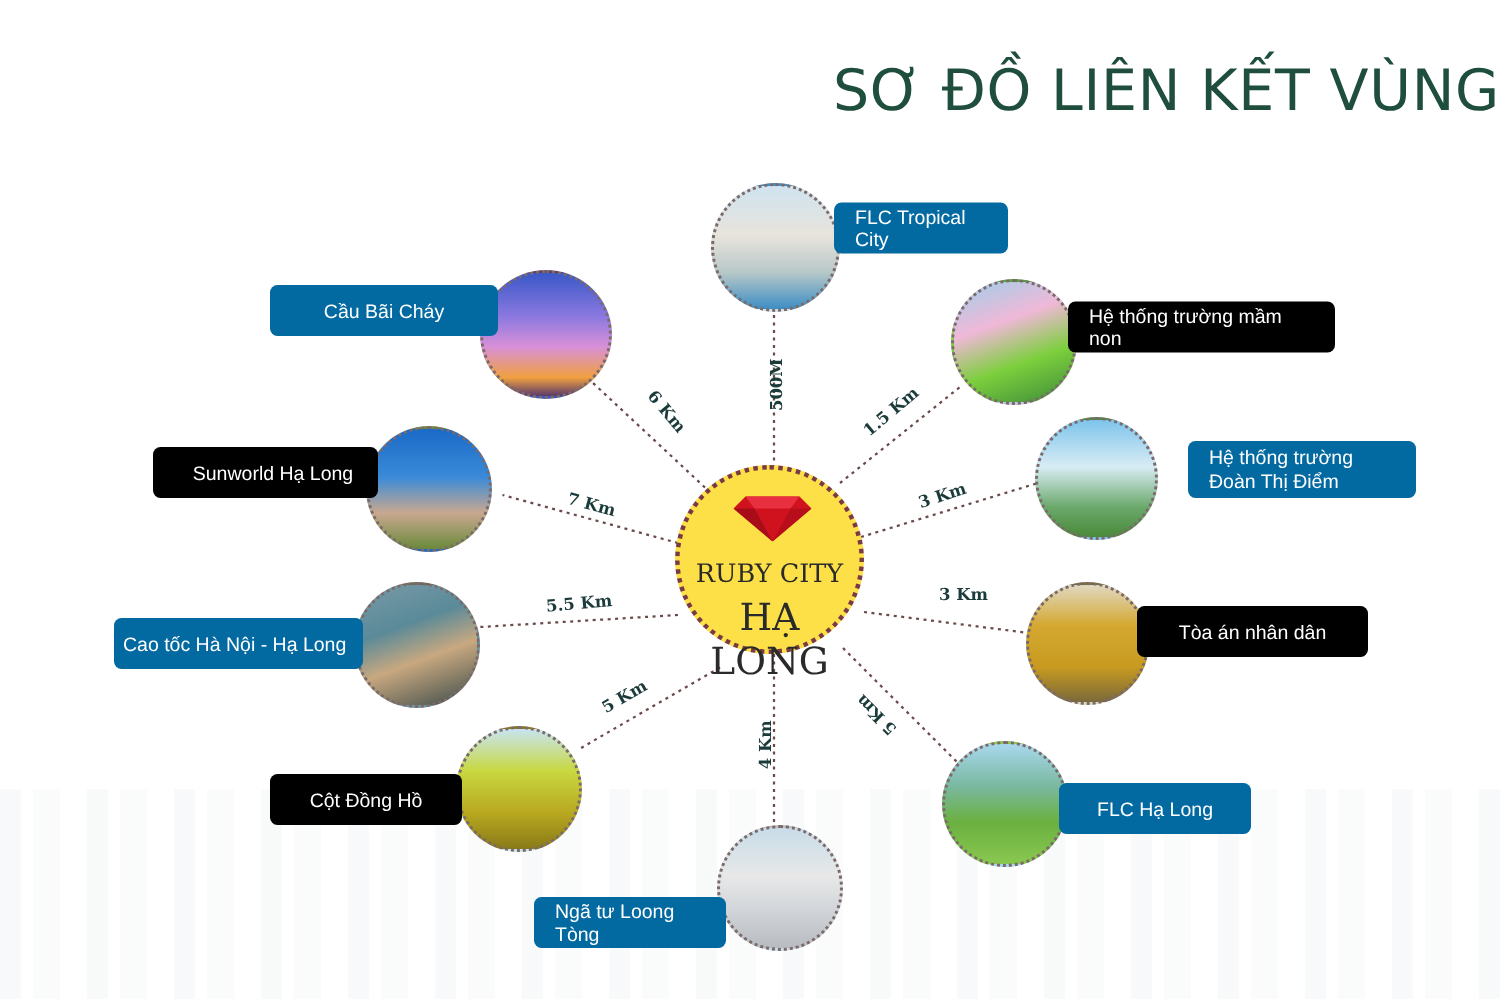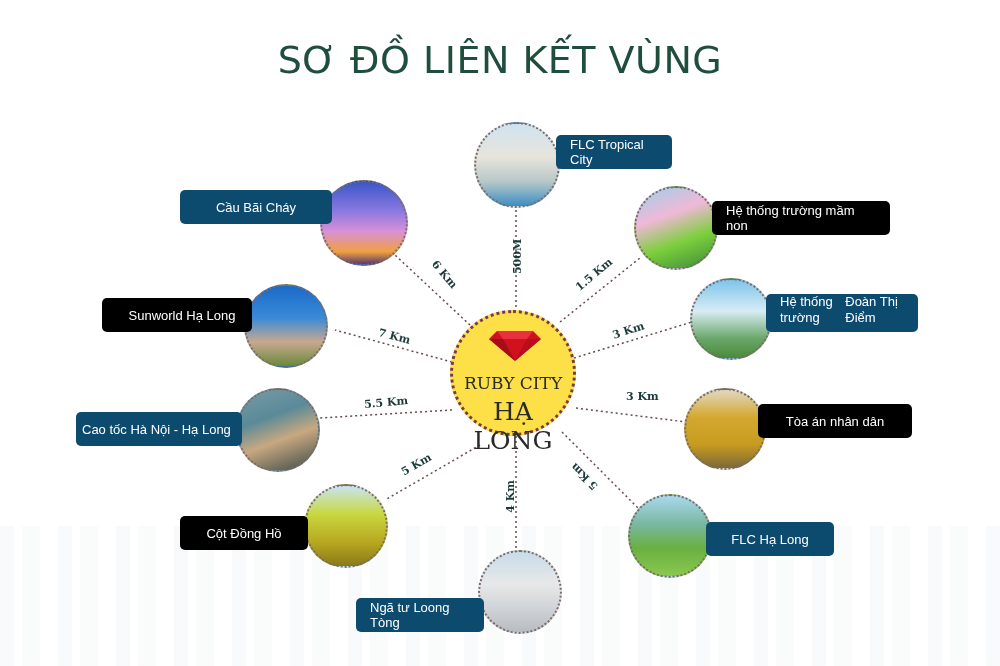--- a/index.html
+++ b/index.html
@@ -2,32 +2,32 @@
 <html><head>
 <meta charset="utf-8">
 <style>
   html, body { margin:0; padding:0; }
   body { width:1000px; height:666px; background:#ffffff; position:relative; overflow:hidden;
          font-family: "DejaVu Sans", sans-serif; }
   .bg-skyline { position:absolute; left:0; bottom:0; width:1000px; height:140px;
     background:
       repeating-linear-gradient(90deg, rgba(235,238,240,0.55) 0 14px, transparent 14px 22px, rgba(240,242,244,0.5) 22px 40px, transparent 40px 58px);
     opacity:0.6; }
-  .title { position:absolute; left:0; top:38px; width:1000px; text-align:center;
+  .title { position:absolute; left:0; top:38px; width:1000px; text-align:right;
     font-family:"DejaVu Sans", sans-serif; font-size:38px; color:#1f4e3d; letter-spacing:0.5px; }
   svg.lines { position:absolute; left:0; top:0; }
   .center { position:absolute; left:450px; top:310px; width:126px; height:126px; border-radius:50%;
     background:#fde047; border:3px dotted #7a3a44; box-sizing:border-box; text-align:center; }
   .center .ruby { position:absolute; left:36px; top:16px; width:52px; height:32px; }
   .center .name1 { position:absolute; left:0; top:60px; width:100%; font-family:"DejaVu Serif", serif; font-size:17px; color:#2a2a2a; }
   .center .name2 { position:absolute; left:0; top:84px; width:100%; font-family:"DejaVu Serif", serif; font-size:25px; color:#2a2a2a; }
   .photo { position:absolute; border-radius:50%; border:2px dotted #7a6a6a; box-sizing:border-box; overflow:hidden; }
   .label { position:absolute; height:34px; border-radius:5px; color:#fff; font-size:13px;
     display:flex; align-items:center; box-sizing:border-box; padding:0 14px; font-family:"Liberation Sans", sans-serif; }
-  .brown { background:#0c4a6e; }
+  .brown { background:#0369a1; }
   .teal { background:#000000; }
   .dist { position:absolute; font-family:"DejaVu Serif", serif; font-weight:bold; font-size:11px; color:#1b3b3a; white-space:nowrap; }
 </style>
 </head>
 <body>
 
 <div class="bg-skyline"></div>
 
 <div class="title">SƠ ĐỒ LIÊN KẾT VÙNG</div>
 
@@ -63,21 +63,21 @@
   </div>
 <div class="dist" style="left:500px;top:250px;transform:rotate(-90deg);">500M</div>
 
 <div class="photo" style="left:634px;top:186px;width:84px;height:84px;background:linear-gradient(160deg,#9cd0ea 0%,#f0b8d8 35%,#7ccf3c 65%,#3c8a3a 100%);"></div>
 <div class="label teal" style="left:712px;top:201px;width:178px;">
     <span>Hệ thống trường mầm non</span>
   </div>
 <div class="dist" style="left:572px;top:268px;transform:rotate(-40deg);">1.5 Km</div>
 
 <div class="photo" style="left:690px;top:278px;width:82px;height:82px;background:linear-gradient(180deg,#7ec4ec 0%,#d8ecf4 40%,#6aa86a 75%,#4a8a3a 100%);"></div>
-<div class="label brown" style="left:766px;top:294px;width:152px;height:38px;flex-direction:row;align-items:flex-start;justify-content:center;line-height:16px;">
+<div class="label brown" style="left:792px;top:294px;width:152px;height:38px;flex-direction:column;align-items:flex-start;justify-content:center;line-height:16px;">
   <span>Hệ thống trường</span>
   <span>Đoàn Thị Điểm</span>
 </div>
 <div class="dist" style="left:612px;top:324px;transform:rotate(-18deg);">3 Km</div>
 
 <div class="photo" style="left:684px;top:388px;width:82px;height:82px;background:linear-gradient(180deg,#e0d8c0 0%,#d4a830 35%,#c89a20 70%,#7a6a3a 100%);"></div>
 <div class="label teal" style="left:758px;top:404px;width:154px;justify-content:center;">
     <span>Tòa án nhân dân</span>
   </div>
 <div class="dist" style="left:626px;top:390px;">3 Km</div>

